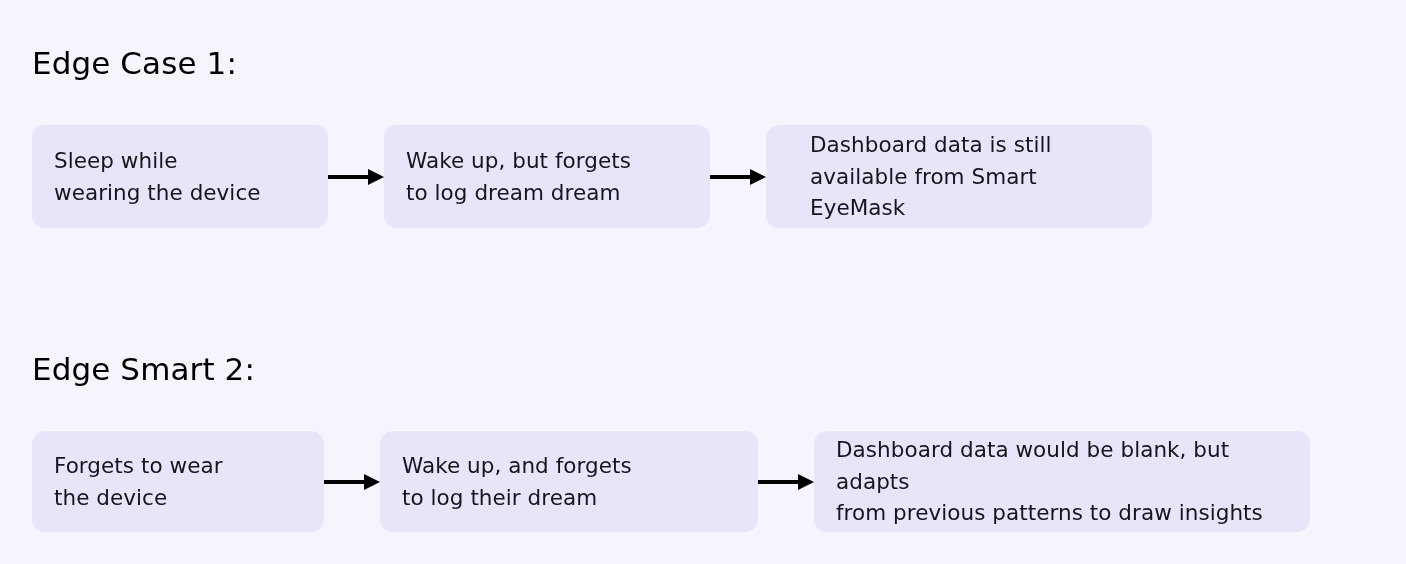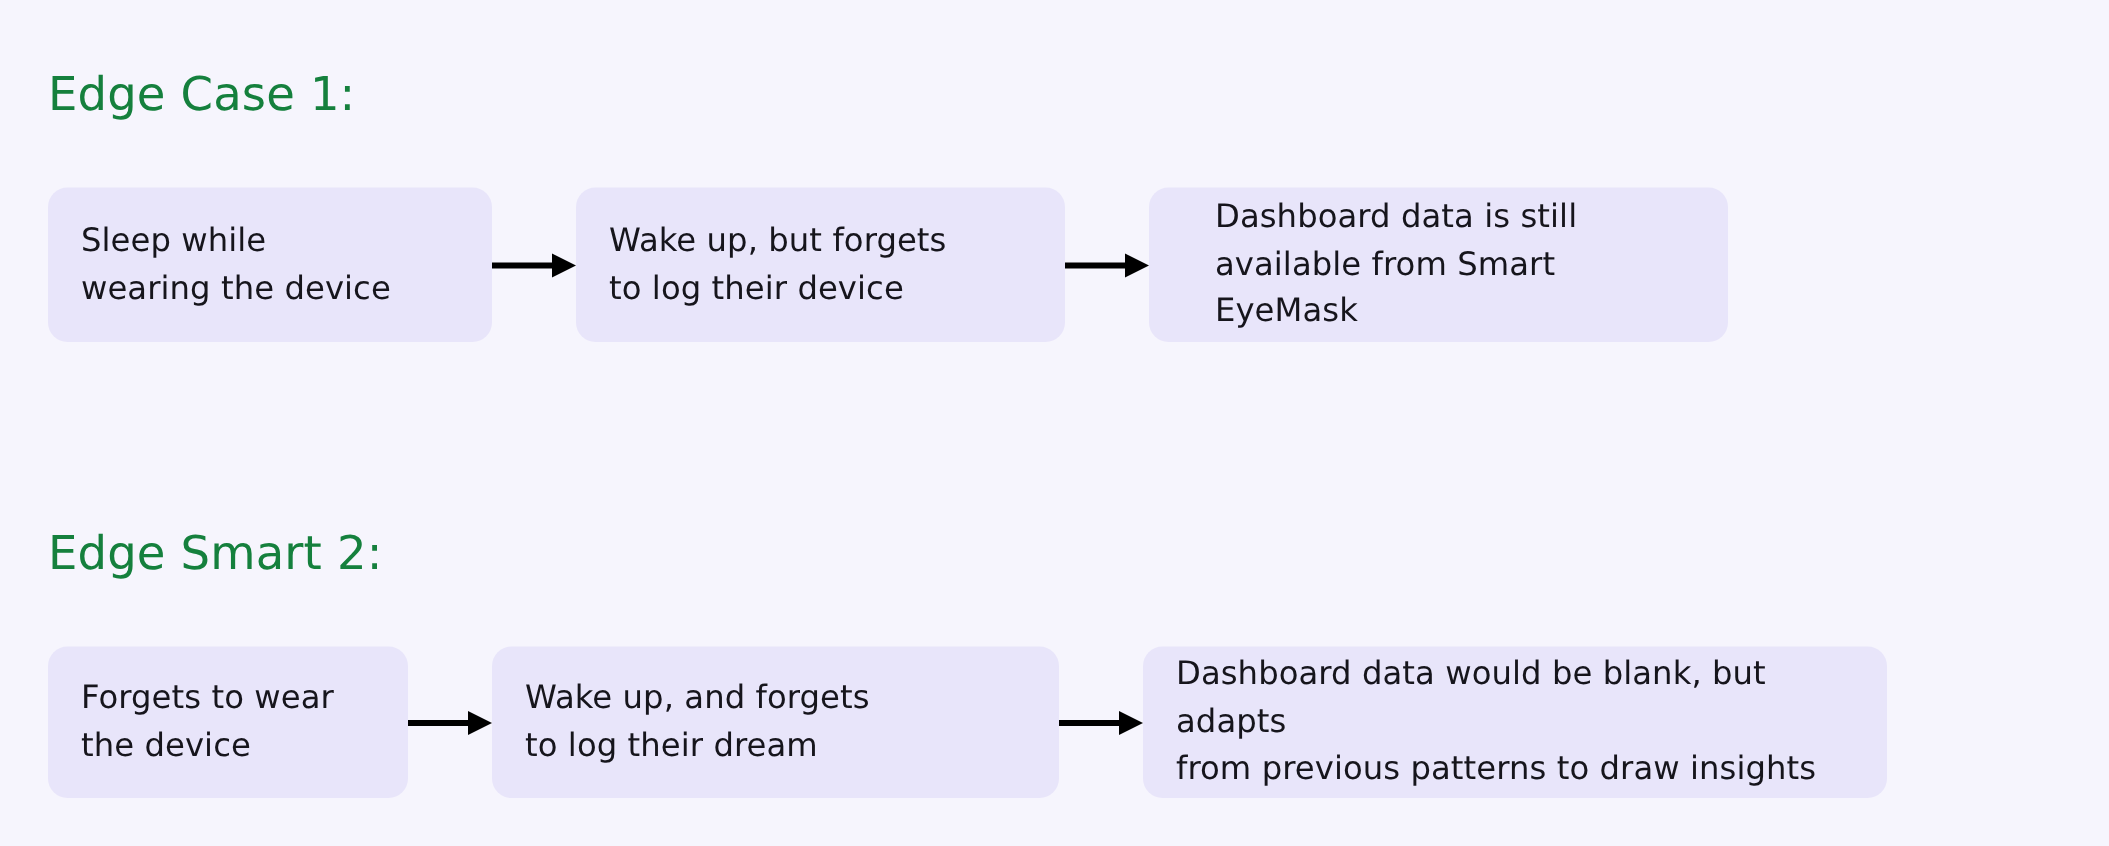--- a/index.html
+++ b/index.html
@@ -19,21 +19,21 @@
     position: relative;
     width: 1406px;
     height: 564px;
   }
 
   .section-heading {
     position: absolute;
     font-family: "DejaVu Sans", sans-serif;
     font-size: 31px;
     font-weight: 400;
-    color: #15803d;
+    color: #000000;
     letter-spacing: 0.1px;
     white-space: nowrap;
     line-height: 1;
   }
 
   .flow-row {
     position: absolute;
     display: flex;
     flex-direction: row;
     align-items: stretch;
@@ -73,21 +73,21 @@
   #heading-1 { left: 32px; top: 48px; }
   #row-1 { top: 125px; height: 103px; }
   #row-1 .box-a { width: 296px; }
   #row-1 .box-b { width: 326px; }
   #row-1 .box-c { width: 386px; padding-left: 44px; }
   #row-1 .arrow { width: 56px; }
 
   
   #heading-2 { left: 32px; top: 354px; }
   #row-2 { top: 431px; height: 101px; }
-  #row-2 .box-a { width: 240px; }
+  #row-2 .box-a { width: 292px; }
   #row-2 .box-b { width: 378px; }
   #row-2 .box-c { width: 496px; justify-content: center; }
   #row-2 .arrow { width: 56px; }
 </style>
 </head>
 <body>
 
 <div class="canvas">
 
   <div class="section-heading" id="heading-1">Edge Case 1:</div>
@@ -101,21 +101,21 @@
 
     <div class="arrow">
       <svg width="56" height="20" viewBox="0 0 56 20" aria-hidden="true">
         <line x1="0" y1="10" x2="44" y2="10" stroke="#000000" stroke-width="4"></line>
         <polygon points="40,2 56,10 40,18" fill="#000000"></polygon>
       </svg>
     </div>
 
     <div class="node-box box-b">
       <span class="node-text">Wake up, but forgets
-to log their device</span>
+to log dream dream</span>
     </div>
 
     <div class="arrow">
       <svg width="56" height="20" viewBox="0 0 56 20" aria-hidden="true">
         <line x1="0" y1="10" x2="44" y2="10" stroke="#000000" stroke-width="4"></line>
         <polygon points="40,2 56,10 40,18" fill="#000000"></polygon>
       </svg>
     </div>
 
     <div class="node-box box-c">

